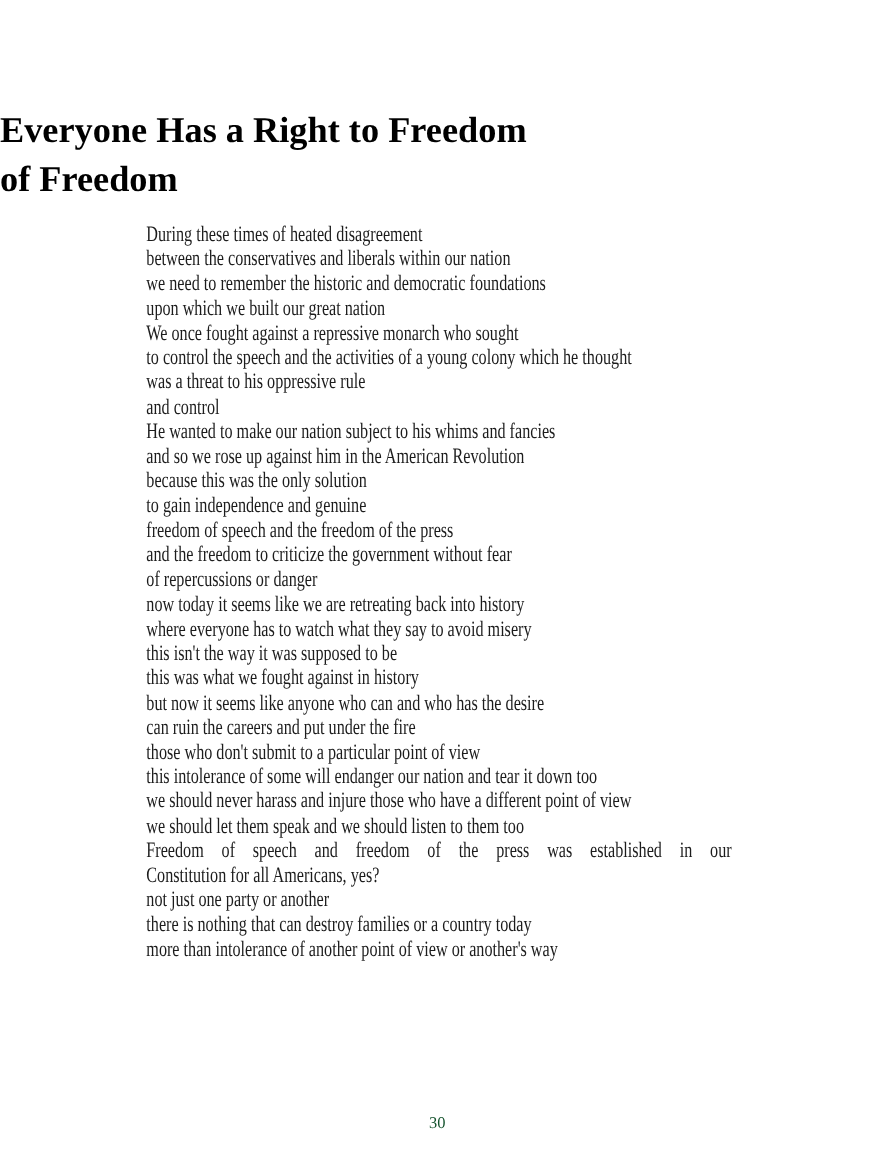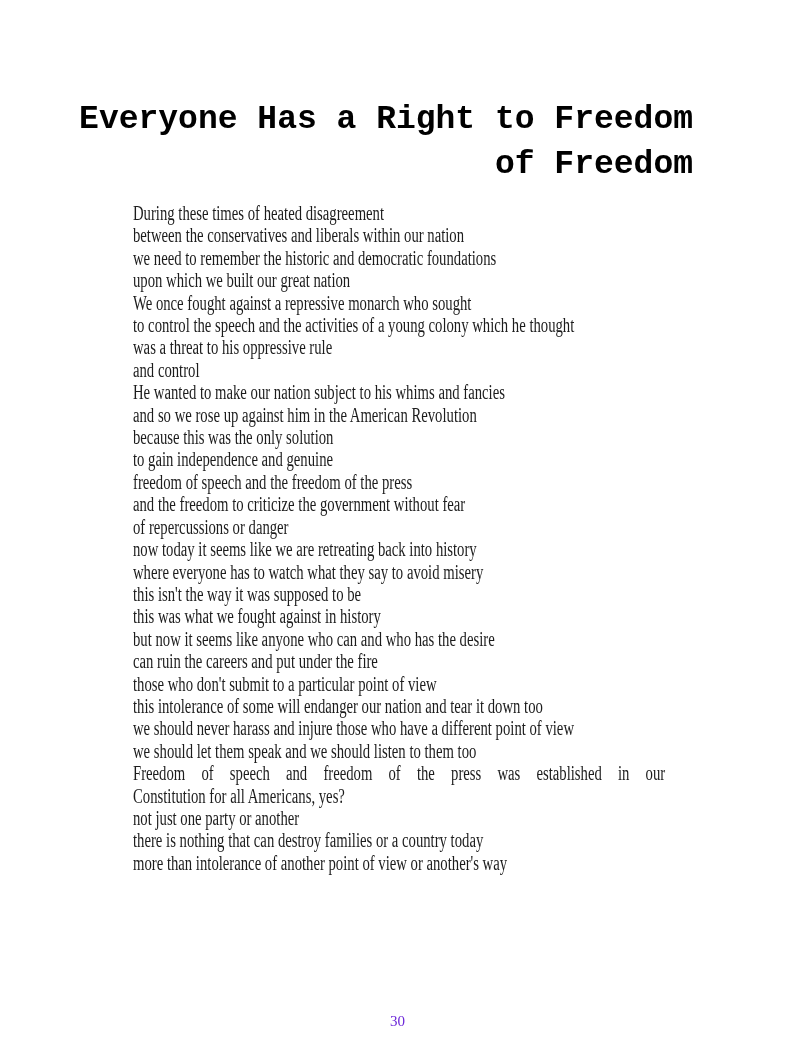--- a/index.html
+++ b/index.html
@@ -14,22 +14,22 @@
     background: #ffffff;
     overflow: hidden;
     font-family: "Liberation Serif", serif;
   }
   .page-title {
     position: absolute;
     top: 97px;
     left: 0;
     width: 693px;
     margin: 0;
-    text-align: right;
-    font-family: Liberation Mono, monospace;
+    text-align: left;
+    font-family: Liberation Serif, serif;
     font-weight: bold;
     font-size: 33px;
     line-height: 45px;
     color: #000000;
   }
   .page-title .title-line {
     display: block;
   }
   .poem {
     position: absolute;
@@ -51,21 +51,21 @@
     text-align-last: justify;
   }
   .page-number {
     position: absolute;
     top: 1012px;
     left: 0;
     width: 795px;
     text-align: center;
     font-size: 15px;
     line-height: 18px;
-    color: #6d28d9;
+    color: #14532d;
   }
 </style>
 </head>
 <body>
 
 <div class="page">
 
   <h1 class="page-title">
     <span class="title-line">Everyone Has a Right to Freedom</span>
     <span class="title-line">of Freedom</span>

